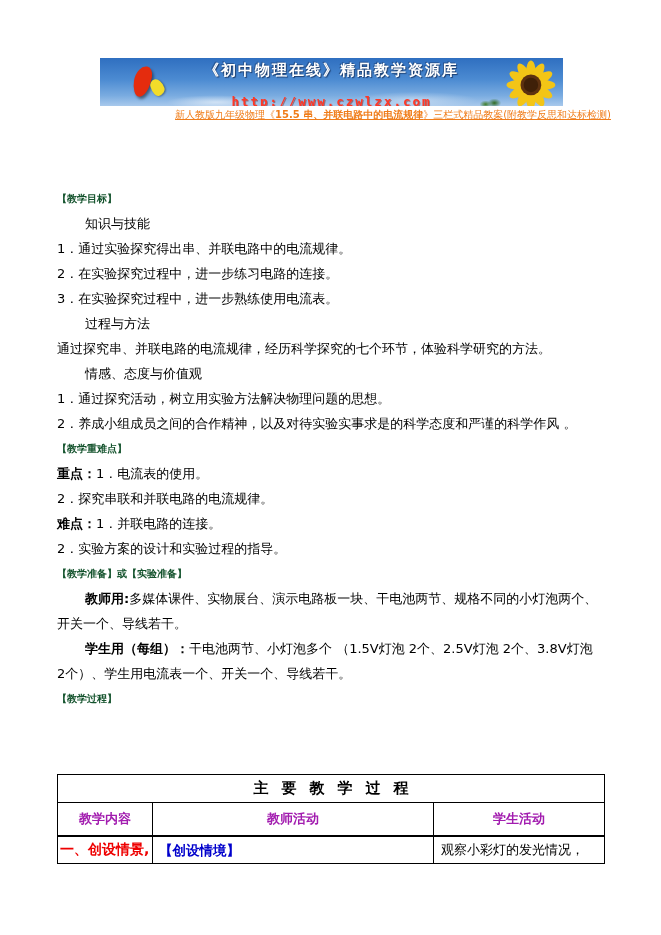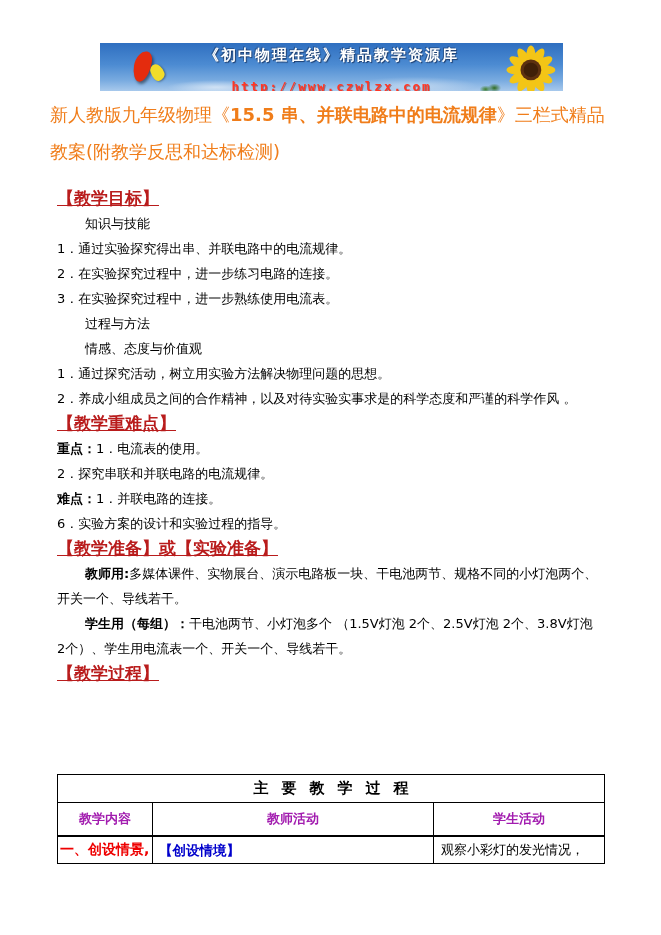--- a/index.html
+++ b/index.html
@@ -5,21 +5,21 @@
   * { margin:0; padding:0; box-sizing:border-box; }
   html,body { background:#ffffff; }
   body { font-family:"DejaVu Sans","Liberation Sans",sans-serif; }
   .page {
     position:relative; width:661px; height:935px; background:#ffffff;
     overflow:hidden; margin:0 auto;
   }
 
   
   .banner {
-    position:absolute; left:100px; top:43px; width:463px; height:48px;
+    position:absolute; left:100px; top:58px; width:463px; height:48px;
     background:
       radial-gradient(70px 10px at 25% 92%, rgba(255,255,255,.55), rgba(255,255,255,0) 70%),
       radial-gradient(90px 12px at 68% 88%, rgba(255,255,255,.40), rgba(255,255,255,0) 70%),
       linear-gradient(180deg,#2f6fc0 0%, #4c8bd2 45%, #79abe0 78%, #a8c9ec 100%);
     overflow:hidden;
   }
   .logo { position:absolute; left:32px; top:5px; width:40px; height:40px; }
   .logo-red {
     position:absolute; left:2px; top:3px; width:17px; height:31px;
     background:#e42c0e; border-radius:62% 38% 55% 45% / 52% 30% 70% 48%;
@@ -46,29 +46,30 @@
   }
   .sunflower { position:absolute; right:4px; bottom:-6px; }
   .leafpatch { position:absolute; right:62px; bottom:-3px; width:22px; height:12px;
     background:radial-gradient(8px 5px at 30% 60%, #3e7d2b, rgba(62,125,43,0) 75%),
                radial-gradient(9px 6px at 70% 50%, #2f6b20, rgba(47,107,32,0) 75%);
   }
 
   
   .doc-title {
     position:absolute; left:50px; top:96px; width:561px;
-    text-align:left; color:#f07d1a; font-size:18px; font-weight:normal;
+    text-align:right; color:#f07d1a; font-size:10px; font-weight:normal;
     line-height:37px;
+    text-decoration:underline;
   }
   .doc-title b { font-weight:bold; }
 
   
   .content { position:absolute; left:57px; top:186px; width:548px; }
   .sec {
-    color:#b91c1c; font-weight:bold; font-size:17px; line-height:25px;text-decoration:underline;
+    color:#14532d; font-weight:bold; font-size:10px; line-height:25px;
   }
   .sub {
     margin-left:28px; color:#000; font-weight:normal; font-size:13px; line-height:25px;
   }
   .line {
     color:#000; font-size:13px; line-height:25px;
   }
   .line b, .para b { font-weight:bold; }
   .para {
     color:#000; font-size:13px; line-height:25px; text-indent:28px;
@@ -140,29 +141,30 @@
   <h1 class="doc-title"><span>新人教版九年级物理《</span><b>15.5 串、并联电路中的电流规律</b><span>》三栏式精品教案(附教学反思和达标检测)</span></h1>
 
   <div class="content">
 
     <h2 class="sec">【教学目标】</h2>
     <h3 class="sub">知识与技能</h3>
     <p class="line">1．通过实验探究得出串、并联电路中的电流规律。</p>
     <p class="line">2．在实验探究过程中，进一步练习电路的连接。</p>
     <p class="line">3．在实验探究过程中，进一步熟练使用电流表。</p>
     <h3 class="sub">过程与方法</h3>
+    <p class="line">通过探究串、并联电路的电流规律，经历科学探究的七个环节，体验科学研究的方法。</p>
     <h3 class="sub">情感、态度与价值观</h3>
     <p class="line">1．通过探究活动，树立用实验方法解决物理问题的思想。</p>
     <p class="line">2．养成小组成员之间的合作精神，以及对待实验实事求是的科学态度和严谨的科学作风 。</p>
 
     <h2 class="sec">【教学重难点】</h2>
     <p class="line"><b>重点：</b><span>1．电流表的使用。</span></p>
     <p class="line">2．探究串联和并联电路的电流规律。</p>
     <p class="line"><b>难点：</b><span>1．并联电路的连接。</span></p>
-    <p class="line">6．实验方案的设计和实验过程的指导。</p>
+    <p class="line">2．实验方案的设计和实验过程的指导。</p>
 
     <h2 class="sec">【教学准备】或【实验准备】</h2>
     <p class="para"><b>教师用:</b><span>多媒体课件、实物展台、演示电路板一块、干电池两节、规格不同的小灯泡两个、开关一个、导线若干。</span></p>
     <p class="para"><b>学生用（每组）：</b><span>干电池两节、小灯泡多个 （1.5V灯泡 2个、2.5V灯泡 2个、3.8V灯泡 2个）、学生用电流表一个、开关一个、导线若干。</span></p>
 
     <h2 class="sec">【教学过程】</h2>
   </div>
 
   <table class="proc-table">
     <colgroup>

